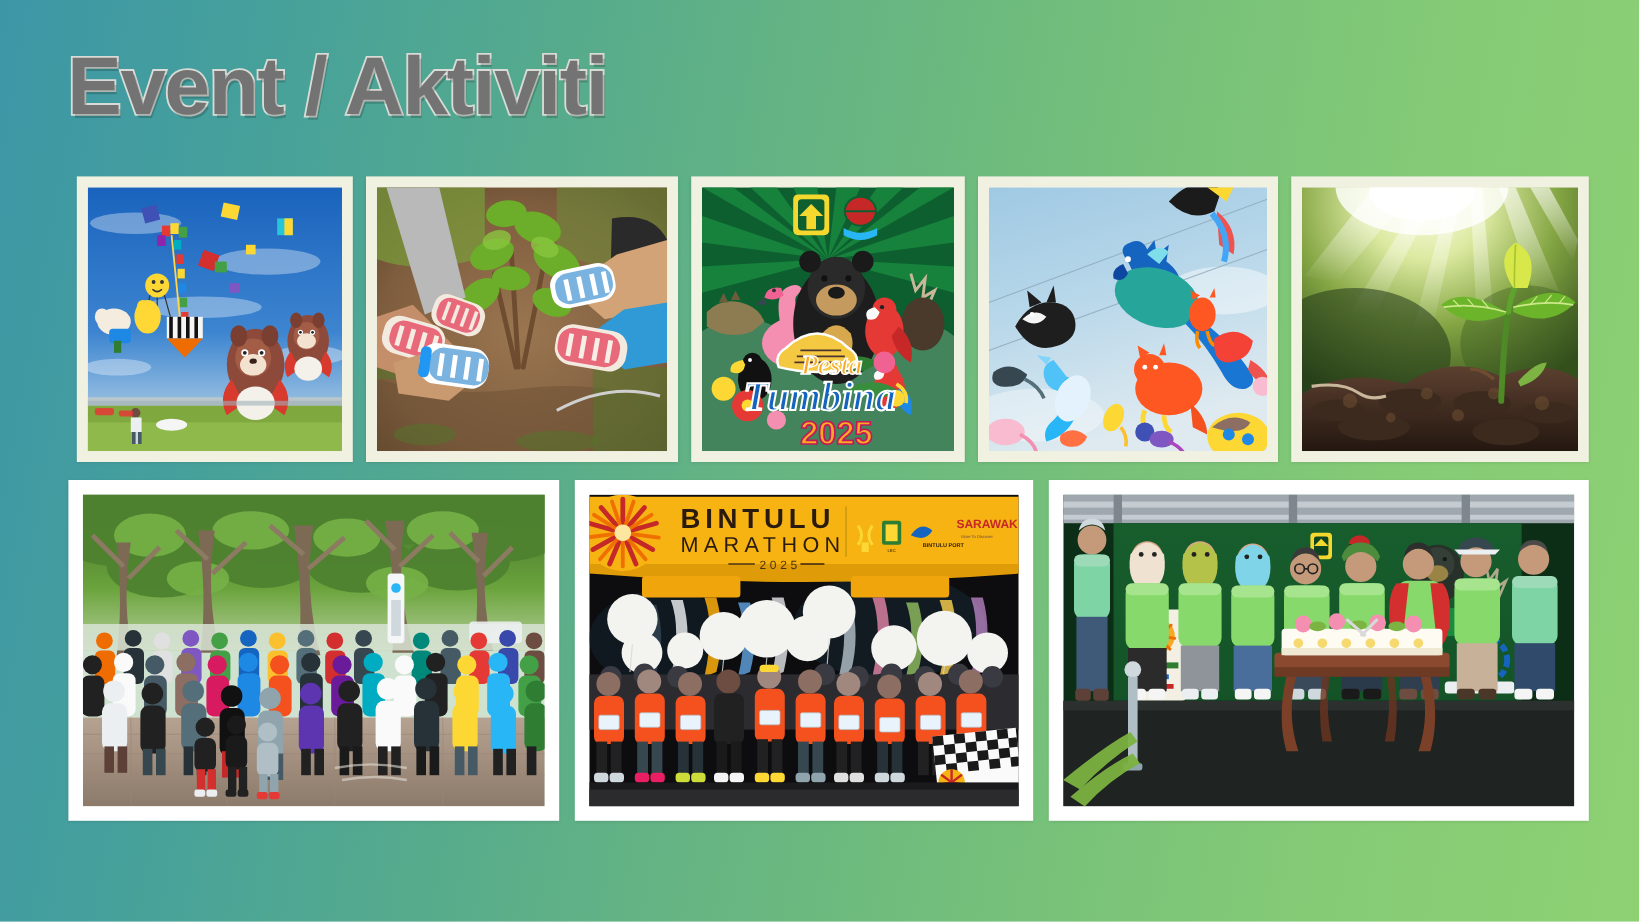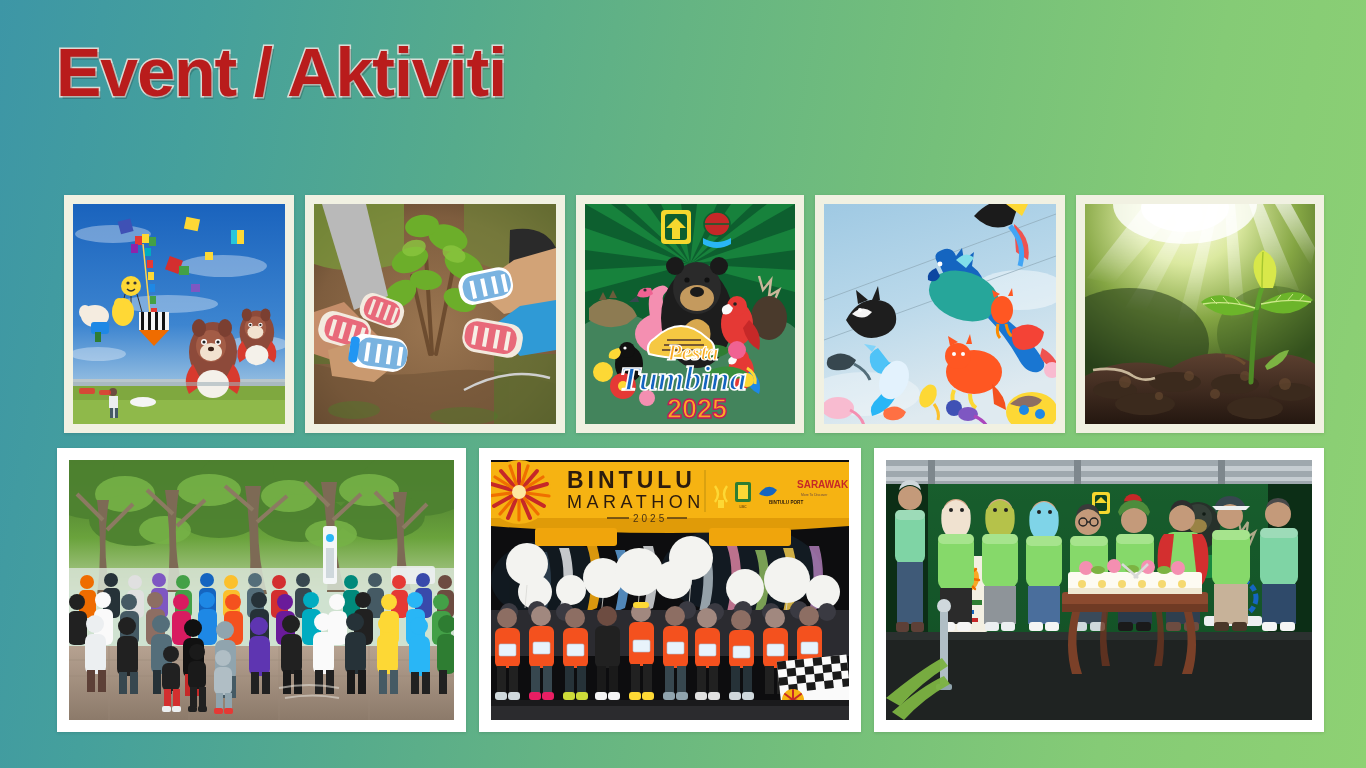--- a/index.html
+++ b/index.html
@@ -10,39 +10,38 @@
     background: linear-gradient(100deg, #3d96a6 0%, #45a09c 14%, #56ab8c 32%, #65b483 46%, #75c07a 64%, #85cb76 82%, #8ed173 100%);
     position: relative;
   }
 
   
   .slide-title {
     position:absolute;
     left:56px; top:38px;
     font-size:68px;
     font-weight:bold;
-    color:#b91c1c;
+    color:#737373;
     letter-spacing:-1px;
     line-height:1;
     -webkit-text-stroke: 3px #d9dcd6;
     paint-order: stroke fill;
     text-shadow: 2px 3px 0 rgba(0,0,0,0.18);
   }
 
   
   .row { position:absolute; display:flex; }
   .row-top    { left:64px;  top:147px; gap:11px; }
   .row-bottom { left:57px;  top:400px; gap:13px;align-items:flex-end; }
 
   .frame {
     background:#f1f1e2;
     padding:9px;
     box-shadow: 0 1px 3px rgba(0,0,0,0.12);
     flex:none;
-    margin-top:48px;
   }
   .frame.white { background:#ffffff; padding:12px; }
 
   .photo { display:block; overflow:hidden; position:relative; }
   .photo svg { display:block; }
 
   
   .f1 .photo { width:212px; height:220px; }
   .f2 .photo { width:242px; height:220px; }
   .f3 .photo { width:210px; height:220px; }

